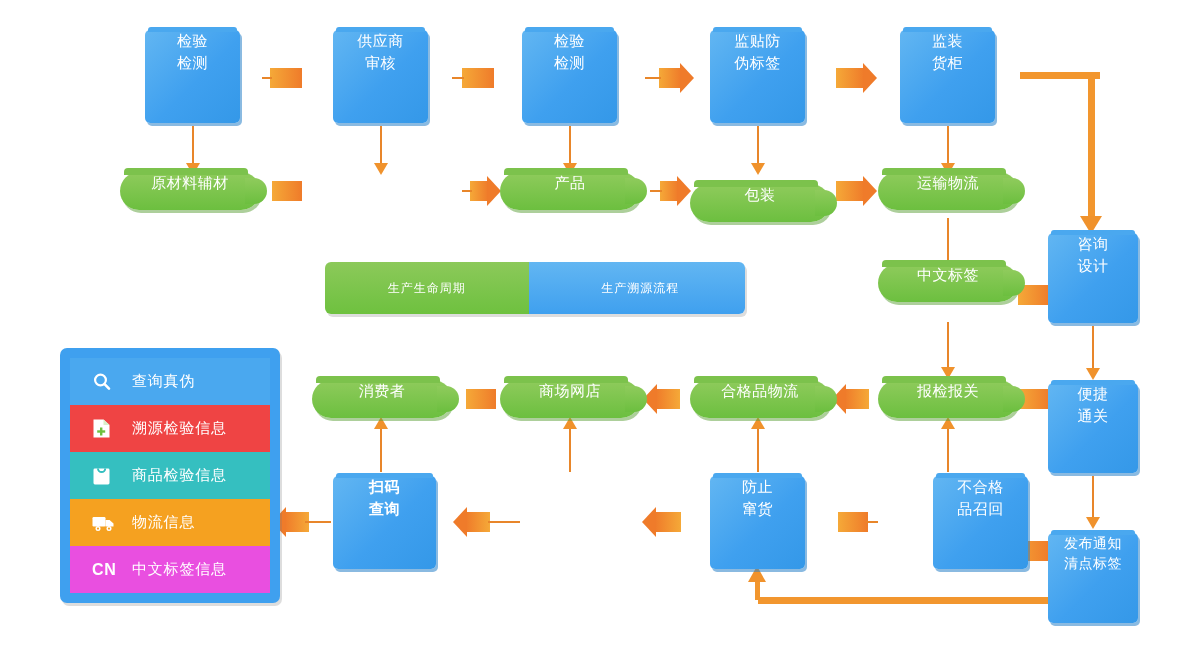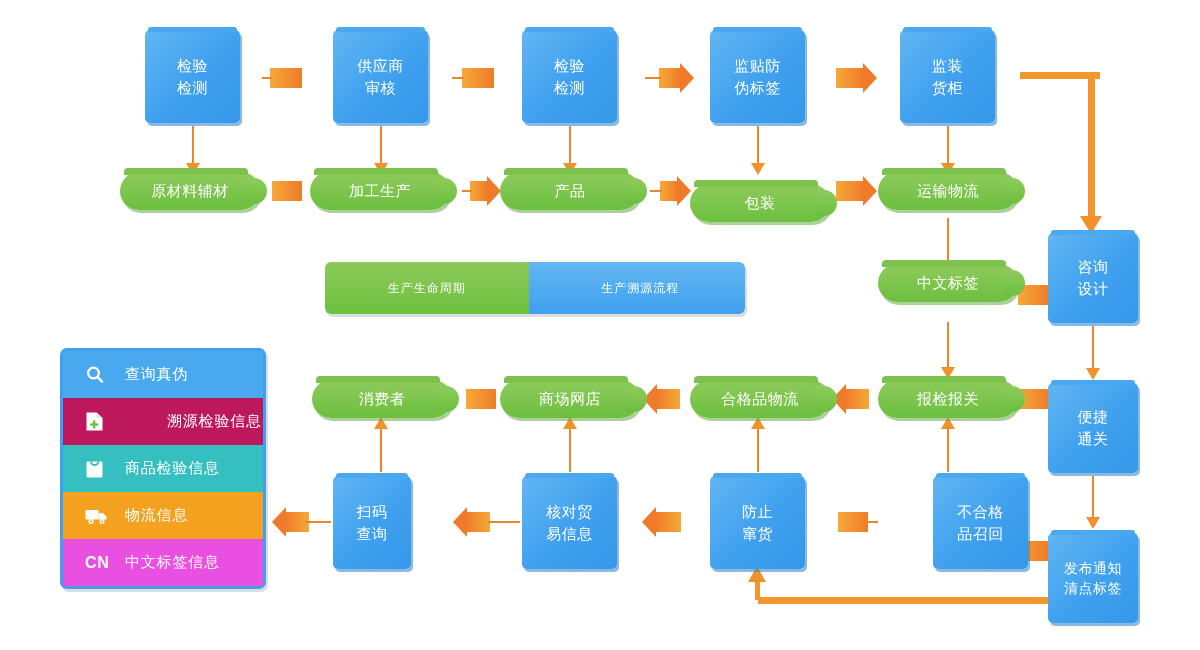--- a/index.html
+++ b/index.html
@@ -4,21 +4,21 @@
 <style>
   html,body{margin:0;padding:0;}
   body{
     width:1200px;height:650px;background:#ffffff;
     font-family:"Liberation Sans","DejaVu Sans",sans-serif;
     overflow:hidden;position:relative;
   }
   #stage{position:absolute;left:0;top:0;width:1200px;height:650px;}
 
   
-  .node{position:absolute;box-sizing:border-box;display:flex;align-items:center;
+  .node{position:absolute;box-sizing:border-box;display:flex;
         justify-content:center;text-align:center;color:#ffffff;font-size:15px;
         line-height:1.45;letter-spacing:.5px;z-index:3;}
 
   .blue-box{
     background:linear-gradient(135deg,#62b6f2 0%,#3fa0ef 55%,#3498e8 100%);
     border-radius:5px;
     box-shadow:2px 3px 0 rgba(42,130,200,.55);
   }
   .blue-box::before{
     content:"";position:absolute;left:3px;right:3px;top:-3px;height:5px;
@@ -81,21 +81,21 @@
   
   #legend-bar{position:absolute;display:flex;border-radius:6px;overflow:hidden;z-index:4;
     box-shadow:2px 3px 0 rgba(120,120,120,.25);}
   #legend-bar .seg{display:flex;align-items:center;justify-content:center;color:#fff;
     font-size:12px;letter-spacing:1px;}
   .seg-green{background:linear-gradient(180deg,#8cc95a 0%,#6ec13f 100%);}
   .seg-blue{background:linear-gradient(180deg,#62b6f2 0%,#3fa0ef 100%);padding-left:7px;}
 
   
   #side-panel{position:absolute;border-radius:7px;overflow:hidden;z-index:4;
-    box-shadow:2px 3px 0 rgba(120,120,120,.25);background:#3fa0ef;padding:3px;}
+    box-shadow:2px 3px 0 rgba(120,120,120,.25);background:#3fa0ef;padding:10px;}
   #side-panel .row{display:flex;align-items:center;height:47px;padding-left:22px;
     color:#ffffff;font-size:15px;letter-spacing:.8px;}
   #side-panel .row .ic{width:34px;display:flex;align-items:center;justify-content:flex-start;}
   #side-panel .row .lbl{margin-left:6px;}
   .cn-text{font-weight:bold;font-size:16px;font-family:"Liberation Sans",sans-serif;}
 </style>
 </head>
 <body>
 
 <div id="stage">
@@ -149,23 +149,20 @@
   <div class="conn v-arrow-down" style="left:192px;top:126px;height:38px;"></div>
   <div class="conn v-arrow-down" style="left:380px;top:126px;height:38px;"></div>
   <div class="conn v-arrow-down" style="left:569px;top:126px;height:38px;"></div>
   <div class="conn v-arrow-down" style="left:757px;top:126px;height:38px;"></div>
   <div class="conn v-arrow-down" style="left:947px;top:126px;height:38px;"></div>
 
   <div class="node green-pill" style="left:120px;top:172px;width:140px;height:38px;">
     <span>原材料辅材</span>
   </div>
 
-  <div class="node green-pill" style="left:310px;top:172px;width:140px;height:38px;">
-    <span>加工生产</span>
-  </div>
 
   <div class="node green-pill" style="left:500px;top:172px;width:140px;height:38px;">
     <span>产品</span>
   </div>
 
   <div class="node green-pill" style="left:690px;top:184px;width:140px;height:38px;">
     <span>包装</span>
   </div>
 
   <div class="node green-pill" style="left:878px;top:172px;width:140px;height:38px;">
@@ -238,33 +235,27 @@
 
   <div class="conn fat-block" style="left:466px;top:389px;width:30px;"></div>
   <div class="conn fat-left" style="left:656px;top:389px;width:24px;"></div>
   <div class="conn fat-left" style="left:845px;top:389px;width:24px;"></div>
 
   <div class="conn v-arrow-up" style="left:380px;top:428px;height:44px;"></div>
   <div class="conn v-arrow-up" style="left:569px;top:428px;height:44px;"></div>
   <div class="conn v-arrow-up" style="left:757px;top:428px;height:44px;"></div>
   <div class="conn v-arrow-up" style="left:947px;top:428px;height:44px;"></div>
 
-  <div class="node blue-box" style="left:333px;top:476px;width:78px;height:93px;">
+  <div class="node blue-box" style="left:333px;top:476px;width:103px;height:93px;font-weight:bold;">
     <span>
       <span>扫码</span><br>
       <span>查询</span>
     </span>
   </div>
 
-  <div class="node blue-box" style="left:522px;top:476px;width:95px;height:93px;">
-    <span>
-      <span>核对贸</span><br>
-      <span>易信息</span>
-    </span>
-  </div>
 
   <div class="node blue-box" style="left:710px;top:476px;width:95px;height:93px;">
     <span>
       <span>防止</span><br>
       <span>窜货</span>
     </span>
   </div>
 
   <div class="node blue-box" style="left:900px;top:476px;width:95px;height:93px;margin-left:33px;">
     <span>
@@ -302,21 +293,21 @@
     <div class="row" style="background:#4aa8ef;">
       <span class="ic">
         <svg width="20" height="20" viewBox="0 0 20 20">
           <circle cx="8.5" cy="8" r="5.4" fill="none" stroke="#ffffff" stroke-width="2.2"></circle>
           <line x1="12.6" y1="12.2" x2="17" y2="16.6" stroke="#ffffff" stroke-width="2.6" stroke-linecap="round"></line>
         </svg>
       </span>
       <span class="lbl">查询真伪</span>
     </div>
 
-    <div class="row" style="background:#be185d;gap:42px;">
+    <div class="row" style="background:#ef4444;">
       <span class="ic">
         <svg width="19" height="21" viewBox="0 0 19 21">
           <path d="M1.5 1.5 H11.5 L17.5 7 V19.5 H1.5 Z" fill="#ffffff"></path>
           <path d="M11.5 1.5 L17.5 7 H11.5 Z" fill="#d9efc9"></path>
           <rect x="8" y="9.5" width="2.4" height="8" fill="#6ec13f"></rect>
           <rect x="5.2" y="12.3" width="8" height="2.4" fill="#6ec13f"></rect>
         </svg>
       </span>
       <span class="lbl">溯源检验信息</span>
     </div>

